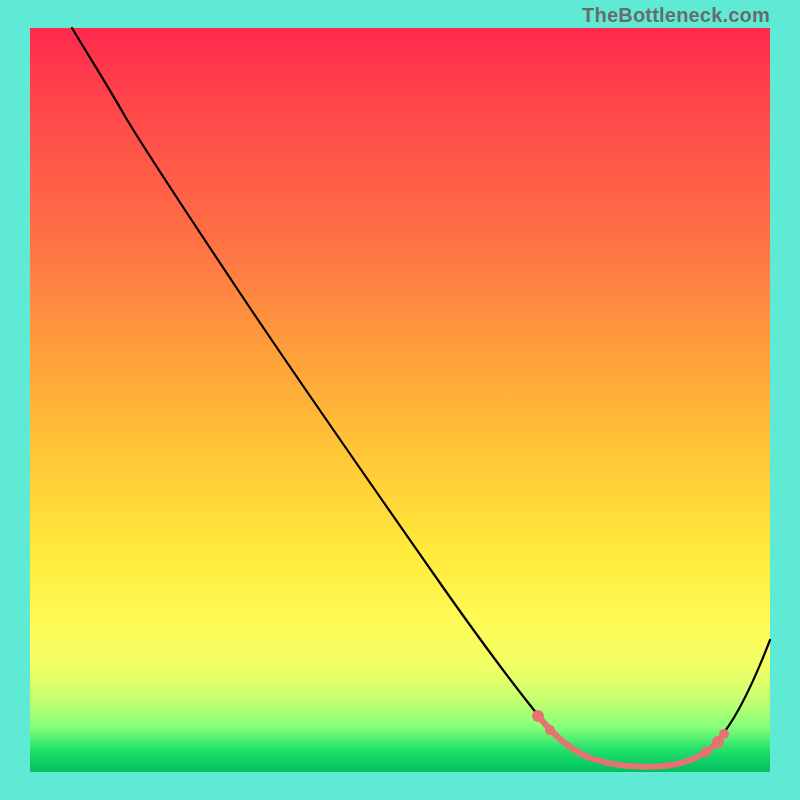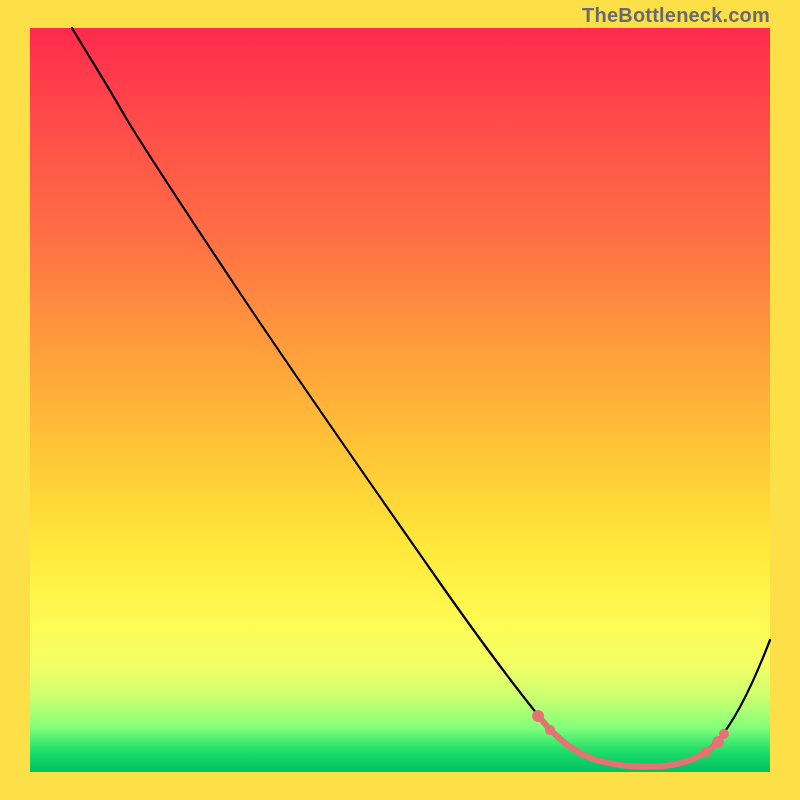--- a/index.html
+++ b/index.html
@@ -10,21 +10,21 @@
     background: #000;
     overflow: hidden;
     font-family: Arial, Helvetica, sans-serif;
   }
   .frame {
     position: absolute;
     left: 0;
     top: 0;
     width: 800px;
     height: 800px;
-    background: #fde047;
+    background: #5eead4;
   }
   .plot {
     position: absolute;
     left: 30px;
     top: 28px;
     width: 740px;
     height: 744px;
     
     background: linear-gradient(
       to bottom,

